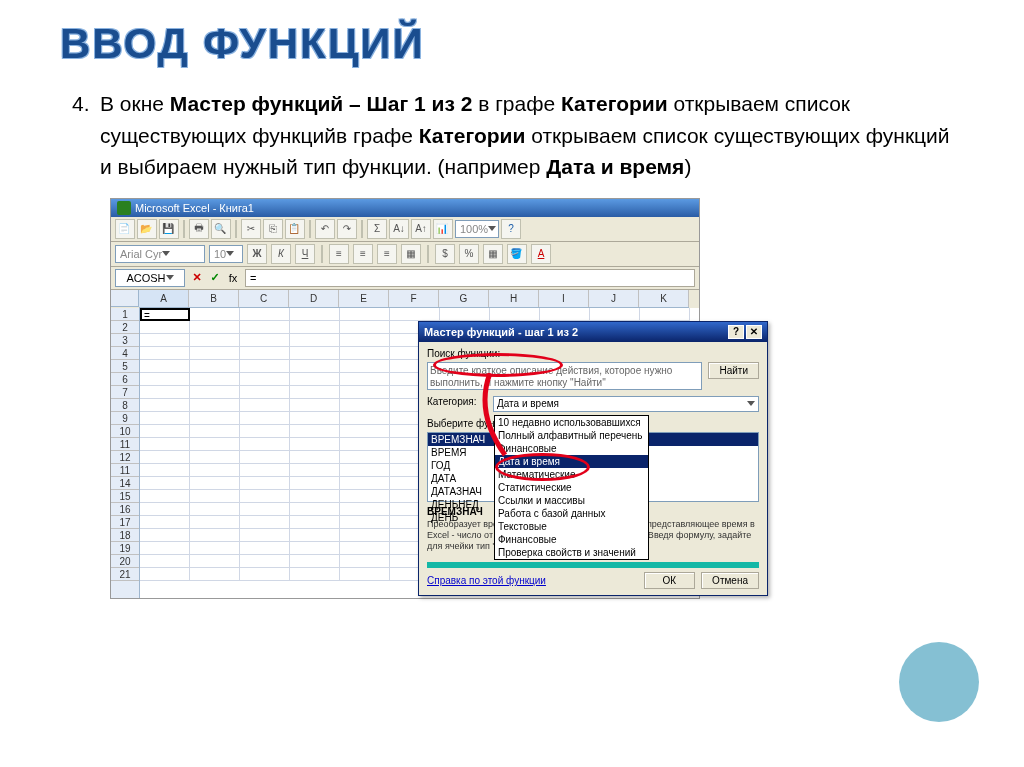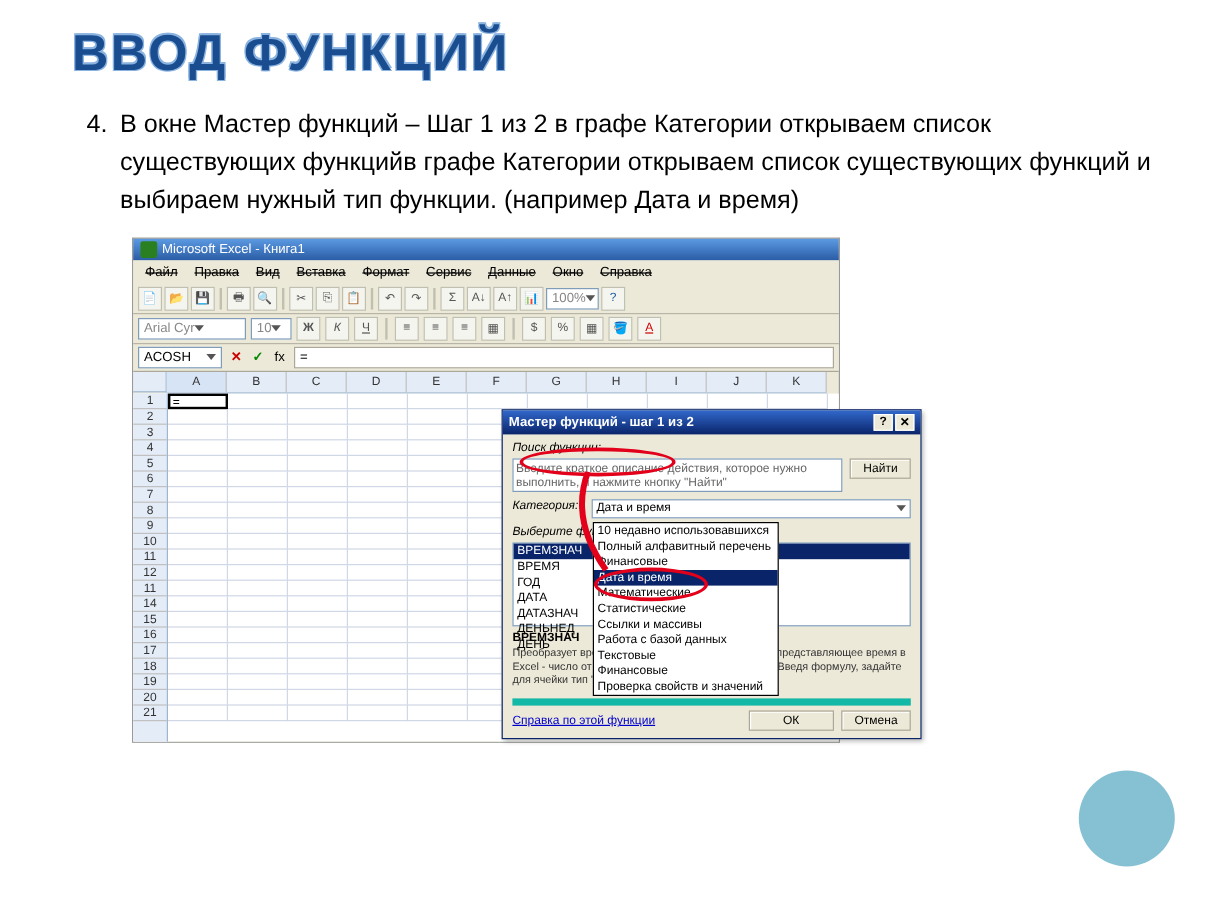--- a/index.html
+++ b/index.html
@@ -1,54 +1,54 @@
 <!DOCTYPE html>
 <html><head>
 <meta charset="utf-8">
 <style>
 * { margin:0; padding:0; box-sizing:border-box; }
 body { font-family:Arial,sans-serif; background:#fff; width:1024px; height:767px; position:relative; }
 .slide { padding:20px 60px; }
 .title { font-family:'Arial Black',Arial,sans-serif; font-size:42px; font-weight:900; color:#1a4d8f; text-align:left; letter-spacing:2px; margin-bottom:20px; text-shadow:1px 1px 0 #8bb3e0, -1px -1px 0 #8bb3e0, 1px -1px 0 #8bb3e0, -1px 1px 0 #8bb3e0; }
 .bodytext { font-size:21px; color:#000; line-height:1.5; margin-left:40px; margin-bottom:15px; position:relative; }
 .bodytext .num { position:absolute; left:-28px; }
-.bold { font-weight:400; }
+.bold { font-weight:700; }
 .screenshot { margin-left:50px; border:1px solid #999; width:590px; background:#ece9d8; font-family:Tahoma,Arial,sans-serif; font-size:11px; }
 .titlebar { background:linear-gradient(to bottom,#5b9ae2,#2a5ca5); color:#fff; padding:2px 6px; font-size:11px; display:flex; align-items:center; gap:4px; }
 .titlebar .xicon { width:14px; height:14px; background:#2a8020; display:inline-block; border-radius:2px; }
 .menubar { background:#ece9d8; padding:2px 4px; display:flex; gap:2px; font-size:11px; color:#000; }
 .menubar span { padding:2px 6px; text-decoration:underline; text-underline-offset:-3px; text-decoration-skip-ink:none; cursor:default; }
 .toolbar { background:#ece9d8; padding:2px 4px; display:flex; gap:2px; align-items:center; border-bottom:1px solid #aca899; }
 .tb-btn { width:20px; height:20px; background:#f5f5f0; border:1px solid #c0c0b0; display:inline-flex; align-items:center; justify-content:center; font-size:10px; color:#555; }
 .tb-sep { width:2px; height:18px; background:#c0c0b0; margin:0 2px; }
 .formatbar { background:#ece9d8; padding:2px 4px; display:flex; gap:4px; align-items:center; border-bottom:1px solid #aca899; }
 .fontbox { height:18px; border:1px solid #7f9db9; background:#fff; padding:0 4px; font-size:11px; color:#888; display:inline-flex; align-items:center; }
 .formulabar { background:#ece9d8; padding:2px 4px; display:flex; gap:4px; align-items:center; border-bottom:1px solid #aca899; }
-.namebox { width:70px; height:18px; border:1px solid #7f9db9; background:#fff; padding:0 4px; font-size:11px; display:flex; align-items:center; justify-content:space-between; }
+.namebox { width:70px; height:18px; border:1px solid #7f9db9; background:#fff; padding:0 4px; font-size:11px; display:flex; align-items:center; justify-content:center; }
 .fx-btns { display:flex; gap:2px; }
 .fx-btn { width:16px; height:16px; display:inline-flex; align-items:center; justify-content:center; font-size:11px; }
 .formula-input { flex:1; height:18px; border:1px solid #aca899; background:#fff; padding:0 4px; font-size:11px; display:flex; align-items:center; }
 .grid-area { display:flex; background:#fff; height:290px; position:relative; }
 .row-headers { background:#e4ecf7; border-right:1px solid #9eb6ce; }
 .row-headers div { width:28px; height:13px; border-bottom:1px solid #c0c0c0; font-size:10px; text-align:center; color:#333; line-height:13px; }
 .col-headers { display:flex; background:#e4ecf7; border-bottom:1px solid #9eb6ce; }
 .col-headers div { width:50px; height:17px; border-right:1px solid #c0c0c0; font-size:10px; text-align:center; color:#333; line-height:17px; }
 .col-headers div.selected { background:#d6e4f5; }
 .corner { width:28px; height:17px; background:#e4ecf7; border-right:1px solid #9eb6ce; border-bottom:1px solid #9eb6ce; }
 .cells { position:relative; flex:1; }
 .cell-grid { position:absolute; inset:0; }
 .cell-row { display:flex; height:13px; }
 .cell { width:50px; height:13px; border-right:1px solid #d0d7e5; border-bottom:1px solid #d0d7e5; font-size:10px; padding:0 2px; }
 .cell.active { border:2px solid #000; }
 .dialog { position:absolute; left:278px; top:13px; width:350px; background:#ece9d8; border:1px solid #0a246a; font-size:10px; box-shadow:2px 2px 4px rgba(0,0,0,0.3); }
 .dlg-title { background:linear-gradient(to bottom,#3168cb,#0a246a); color:#fff; padding:3px 5px; font-weight:700; display:flex; justify-content:space-between; align-items:center; font-size:11px; }
 .dlg-title .ctrls { display:flex; gap:2px; }
 .dlg-title .ctrls span { width:16px; height:14px; background:#ece9d8; border:1px solid #fff; color:#000; display:inline-flex; align-items:center; justify-content:center; font-size:10px; font-weight:700; }
 .dlg-body { padding:6px 8px; }
-.dlg-label { font-size:10px; margin-bottom:3px;font-style:italic; }
+.dlg-label { font-size:10px; margin-bottom:3px; }
 .dlg-row { display:flex; gap:6px; align-items:flex-start; margin-bottom:6px; }
 .dlg-textarea { flex:1; height:28px; background:#fff; border:1px solid #7f9db9; padding:2px; font-size:10px; color:#666; line-height:1.2; }
 .dlg-btn { background:#ece9d8; border:1px solid #aca899; padding:2px 10px; font-size:10px; box-shadow:1px 1px 0 #fff inset; }
 .dlg-select { flex:1; height:16px; background:#fff; border:1px solid #7f9db9; font-size:10px; padding:0 3px; display:flex; align-items:center; justify-content:space-between; }
 .dlg-list { background:#fff; border:1px solid #7f9db9; height:70px; font-size:10px; position:relative; }
 .dlg-list-item { padding:1px 3px; }
 .dlg-list-item.sel { background:#0a246a; color:#fff; }
 .dropdown-overlay { position:absolute; left:66px; top:-18px; width:155px; background:#fff; border:1px solid #000; font-size:10px; z-index:10; }
 .dropdown-overlay div { padding:1px 3px; }
 .dropdown-overlay div.sel { background:#0a246a; color:#fff; }
@@ -70,31 +70,20 @@
   <h1 class="title">ВВОД ФУНКЦИЙ</h1>
   <div class="bodytext">
     <span class="num">4.</span>
     <span>В окне </span><span class="bold">Мастер функций – Шаг 1 из 2</span><span> в графе </span><span class="bold">Категории</span><span> открываем список существующих функцийв графе </span><span class="bold">Категории</span><span> открываем список существующих функций и выбираем нужный тип функции. (например </span><span class="bold">Дата и время</span><span>)</span>
   </div>
 
   <div class="screenshot">
     <div class="titlebar">
       <span class="xicon"></span>
       <span>Microsoft Excel - Книга1</span>
-    </div>
-    <div class="menubar">
-      <span>Файл</span>
-      <span>Правка</span>
-      <span>Вид</span>
-      <span>Вставка</span>
-      <span>Формат</span>
-      <span>Сервис</span>
-      <span>Данные</span>
-      <span>Окно</span>
-      <span>Справка</span>
     </div>
     <div class="toolbar">
       <span class="tb-btn">📄</span>
       <span class="tb-btn">📂</span>
       <span class="tb-btn">💾</span>
       <span class="tb-sep"></span>
       <span class="tb-btn">🖶</span>
       <span class="tb-btn">🔍</span>
       <span class="tb-sep"></span>
       <span class="tb-btn">✂</span>
@@ -517,21 +506,21 @@
                 <div>Текстовые</div>
                 <div>Финансовые</div>
                 <div>Проверка свойств и значений</div>
               </div>
             </div>
             <div class="dlg-desc-title">ВРЕМЗНАЧ</div>
             <div class="dlg-desc">Преобразует время из текстового формата в число, представляющее время в Excel - число от (0:00:00) до 0,999988426 (23:59:59). Введя формулу, задайте для ячейки тип "Время".</div>
             <div class="dlg-footer">
               <a class="dlg-link">Справка по этой функции</a>
               <div class="dlg-footer-btns">
-                <button class="dlg-btn" style="padding:2px 28px">ОК</button>
+                <button class="dlg-btn" style="padding:2px 18px">ОК</button>
                 <button class="dlg-btn">Отмена</button>
               </div>
             </div>
           </div>
         </div>
 
         <div class="red-circle1"></div>
         <div class="red-circle2"></div>
         <svg class="red-connector">
             <path d="M20,0 Q5,40 35,82" stroke="#e2001a" stroke-width="5" fill="none"></path>

